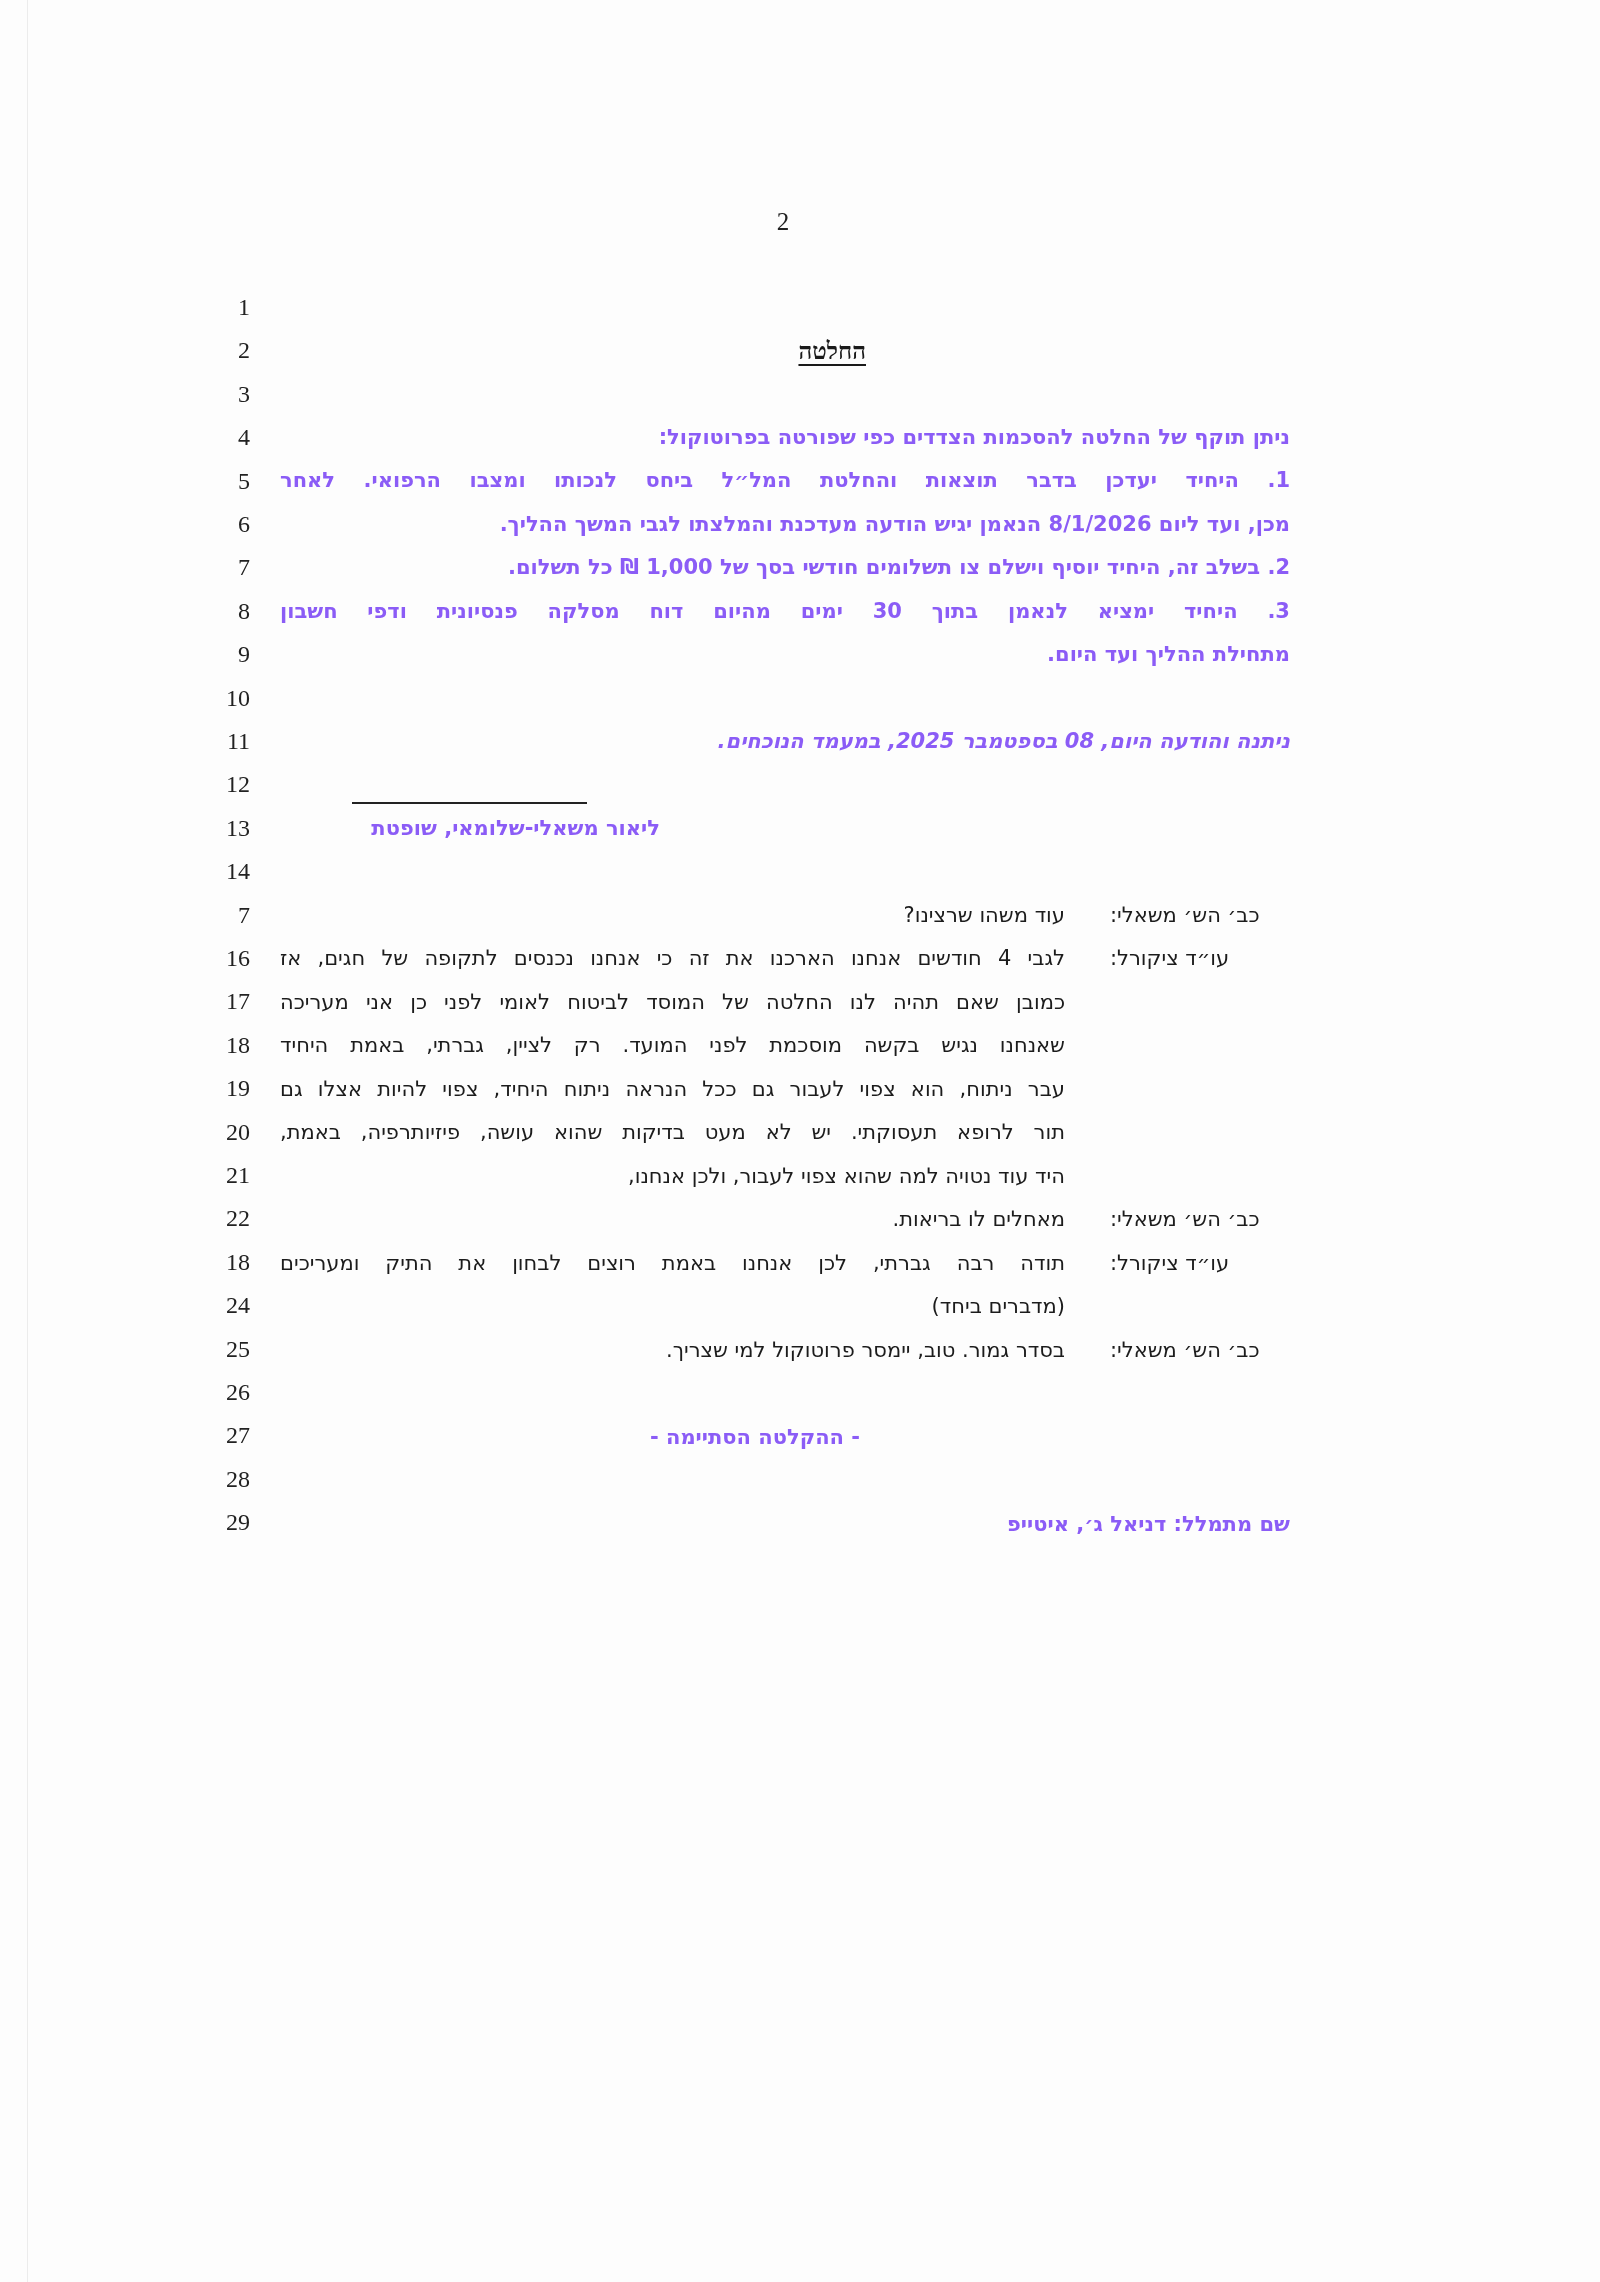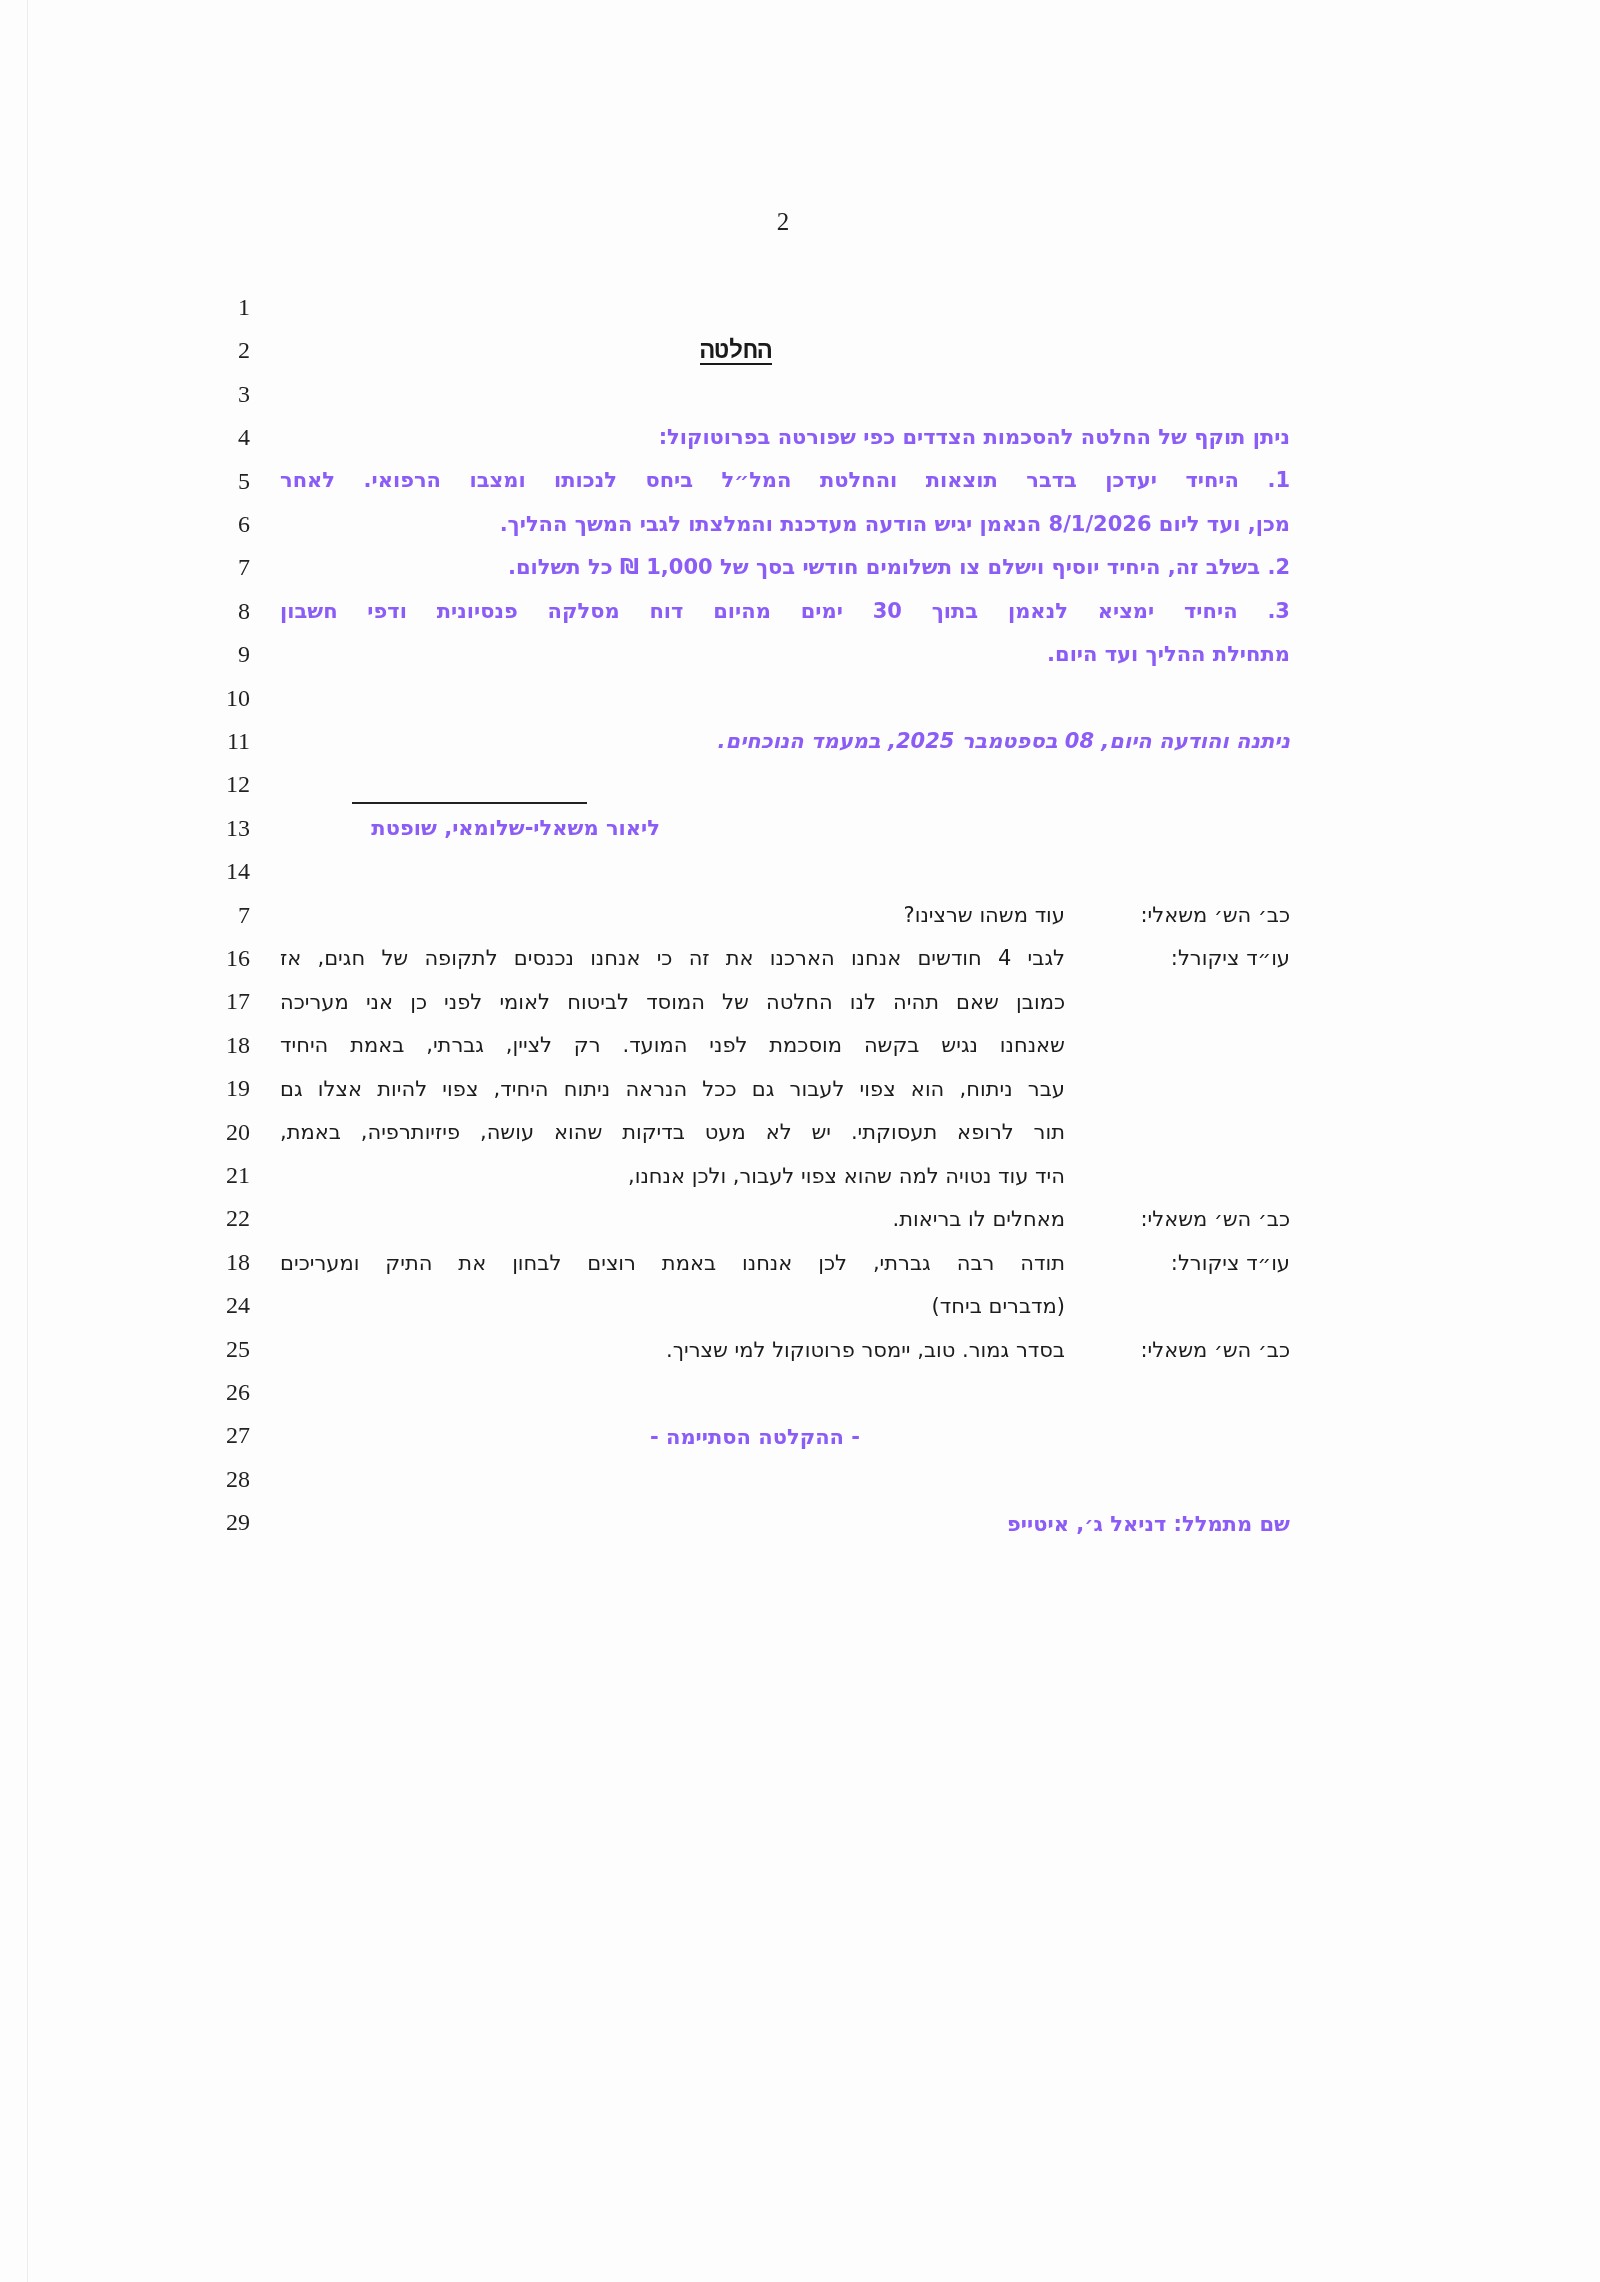--- a/index.html
+++ b/index.html
@@ -62,38 +62,38 @@
       font-size: 21px;
       color: #8b5cf6;
     }
     .italic {
       font-style: italic;
     }
     .heading {
       position: absolute;
       left: 700px;
       width: 166px;
-      text-align: left;
-      font-family: Liberation Mono, monospace;
+      text-align: right;
+      font-family: Liberation Serif, serif;
       font-weight: bold;
       font-size: 24px;
       text-decoration: underline;
       text-underline-offset: 5px;
       text-decoration-thickness: 2px;
       direction: rtl;
     }
     .justify-line {
       text-align: justify;
       text-align-last: justify;
     }
     .speaker {
       position: absolute;
       right: 310px;
       width: 180px;
-      text-align: right;
+      text-align: left;
       direction: rtl;
       font-family: "DejaVu Sans", sans-serif;
       font-size: 21px;
       color: #1c1c1c;
       line-height: 34px;
       height: 34px;
       white-space: nowrap;
     }
     .speech {
       position: absolute;

